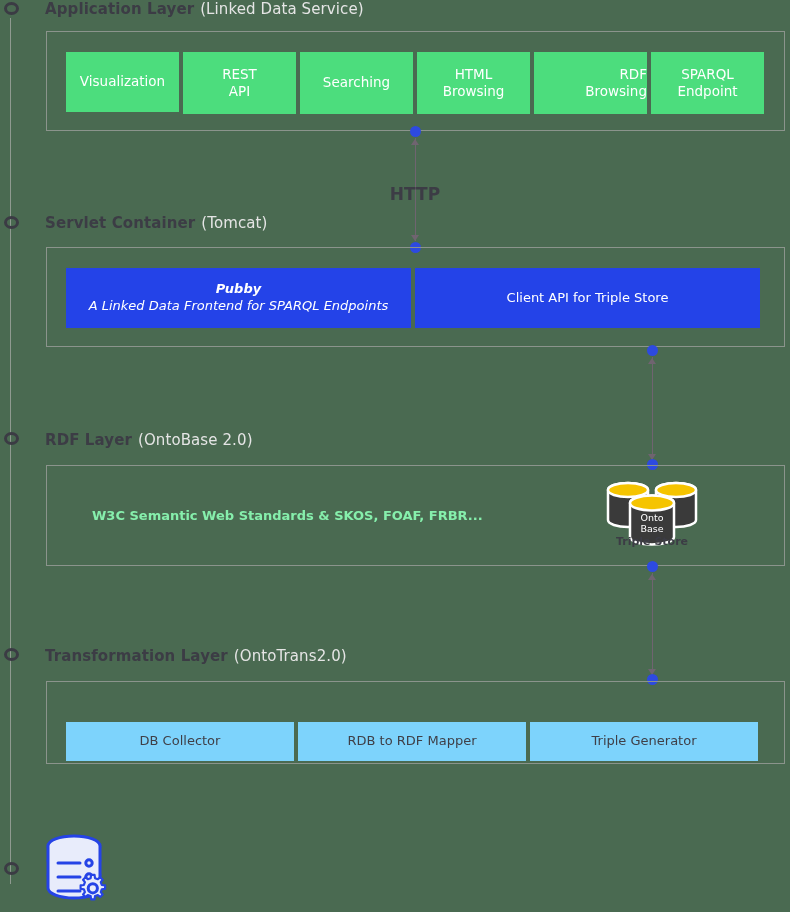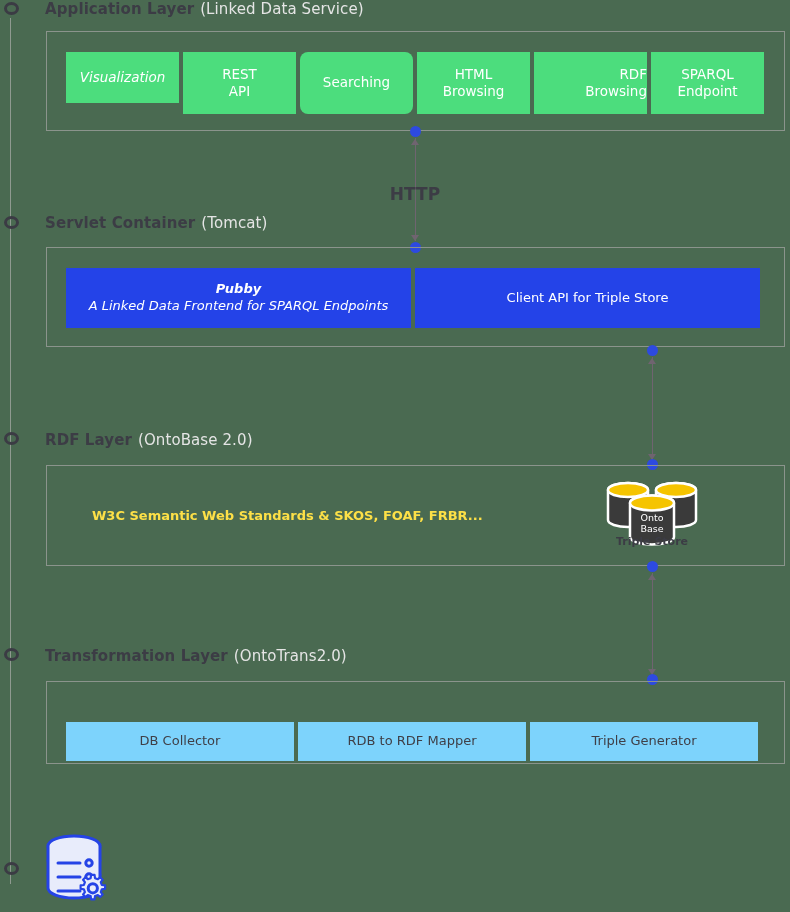--- a/index.html
+++ b/index.html
@@ -98,21 +98,21 @@
     margin-top: 20px;
   }
 
   
   .rdf-text {
     position: absolute;
     left: 92px;
     top: 508px;
     font-size: 13px;
     font-weight: bold;
-    color: #fde047;
+    color: #86efac;
     white-space: nowrap;
   }
 
   
   .conn {
     position: absolute;
     width: 1px;
     background: #6f6470;
   }
   .dot {
@@ -179,28 +179,28 @@
   <div class="rail-ring" style="top:216px;"></div>
   <div class="rail-ring" style="top:432px;"></div>
   <div class="rail-ring" style="top:648px;"></div>
   <div class="rail-ring" style="top:862px;"></div>
 
   <div class="layer-head" style="top:0px;">
     <span>Application Layer</span><span class="sub">(Linked Data Service)</span>
   </div>
   <div class="layer-box" style="top:31px; height:100px;"></div>
   <div class="cell-row" style="left:66px; top:52px;">
-    <div class="cell green" style="width:113px;height:51px;font-style:italic;">
+    <div class="cell green" style="width:113px;height:60px;">
       <span>Visualization</span>
     </div>
     <div class="cell green" style="width:113px;height:62px;">
       <span>REST</span>
       <span>API</span>
     </div>
-    <div class="cell green" style="width:113px;height:62px;border-radius:8px;">
+    <div class="cell green" style="width:113px;height:62px;">
       <span>Searching</span>
     </div>
     <div class="cell green" style="width:113px;height:62px;">
       <span>HTML</span>
       <span>Browsing</span>
     </div>
     <div class="cell green" style="width:113px;height:62px;align-items:flex-end;">
       <span>RDF</span>
       <span>Browsing</span>
     </div>

